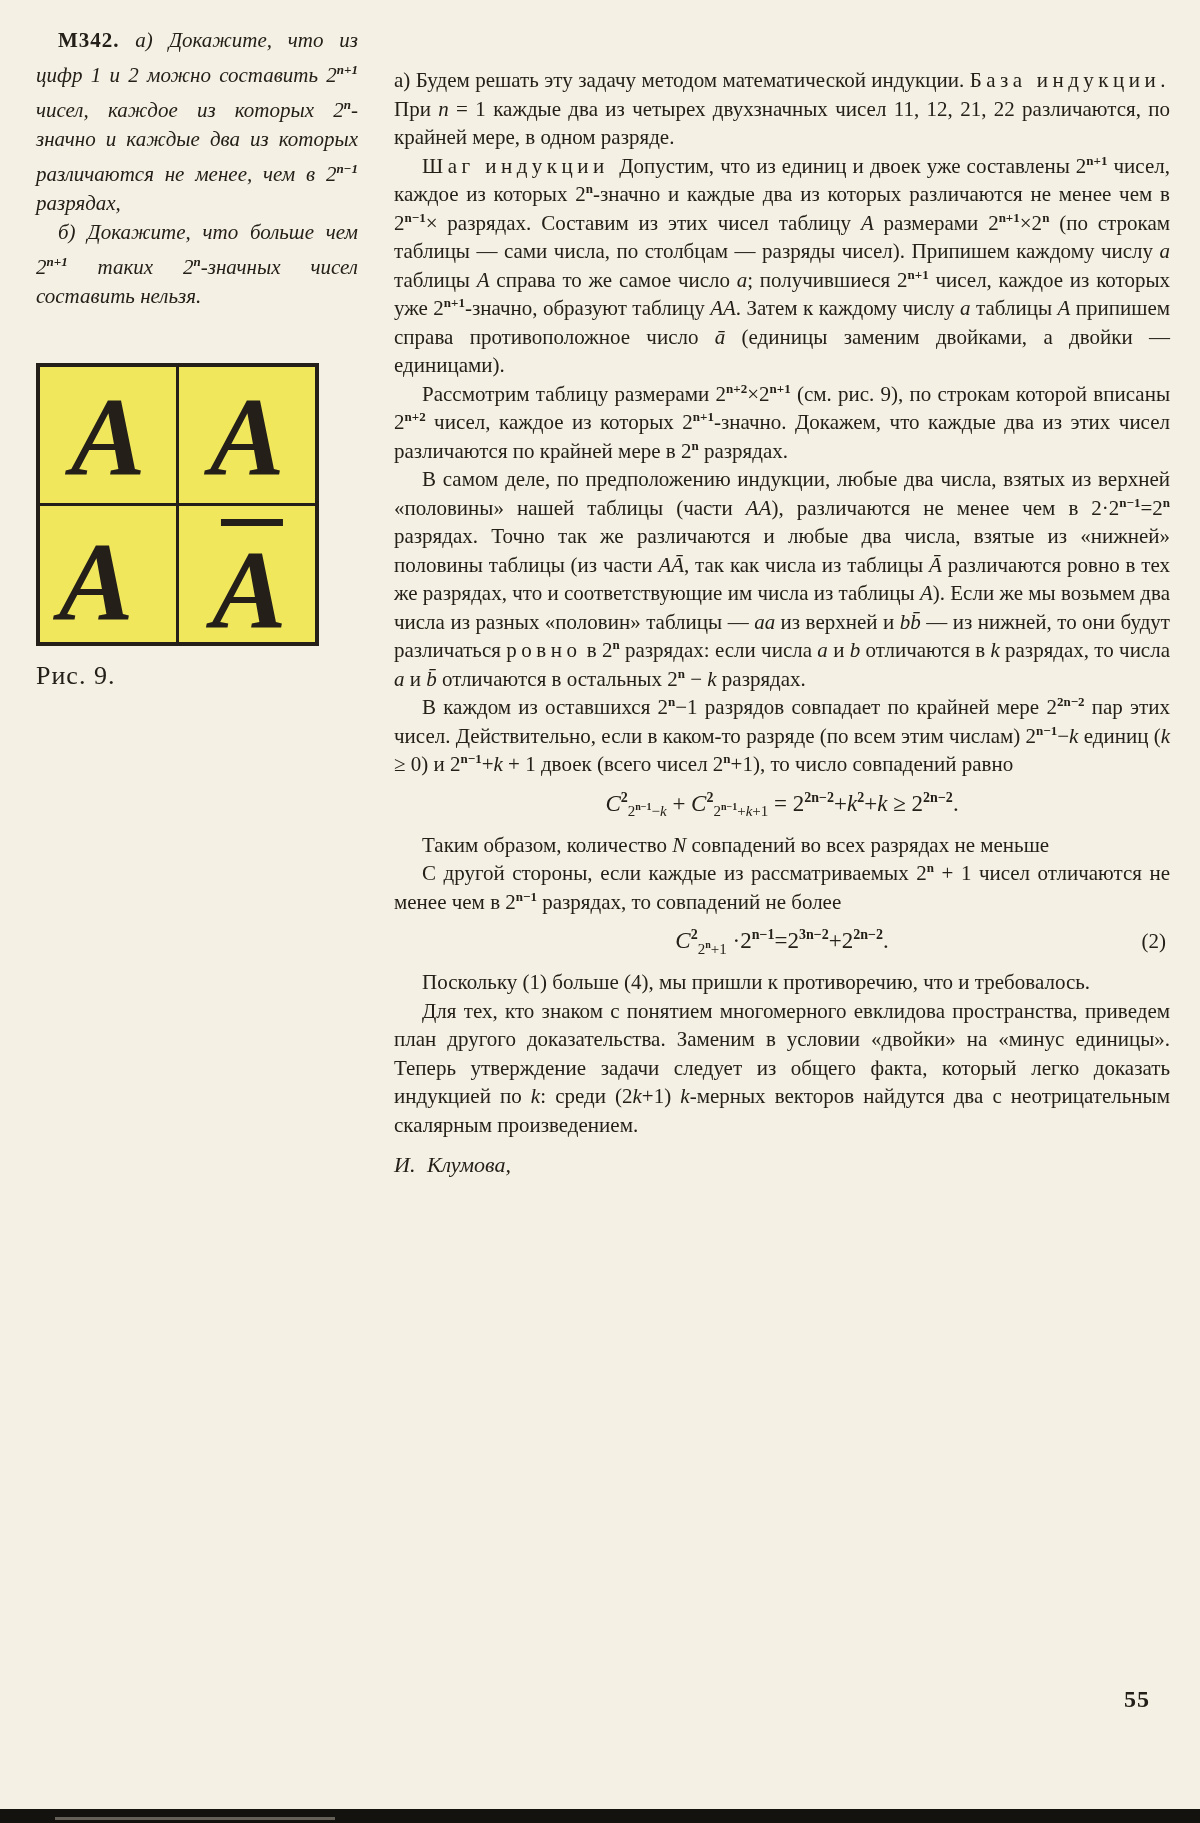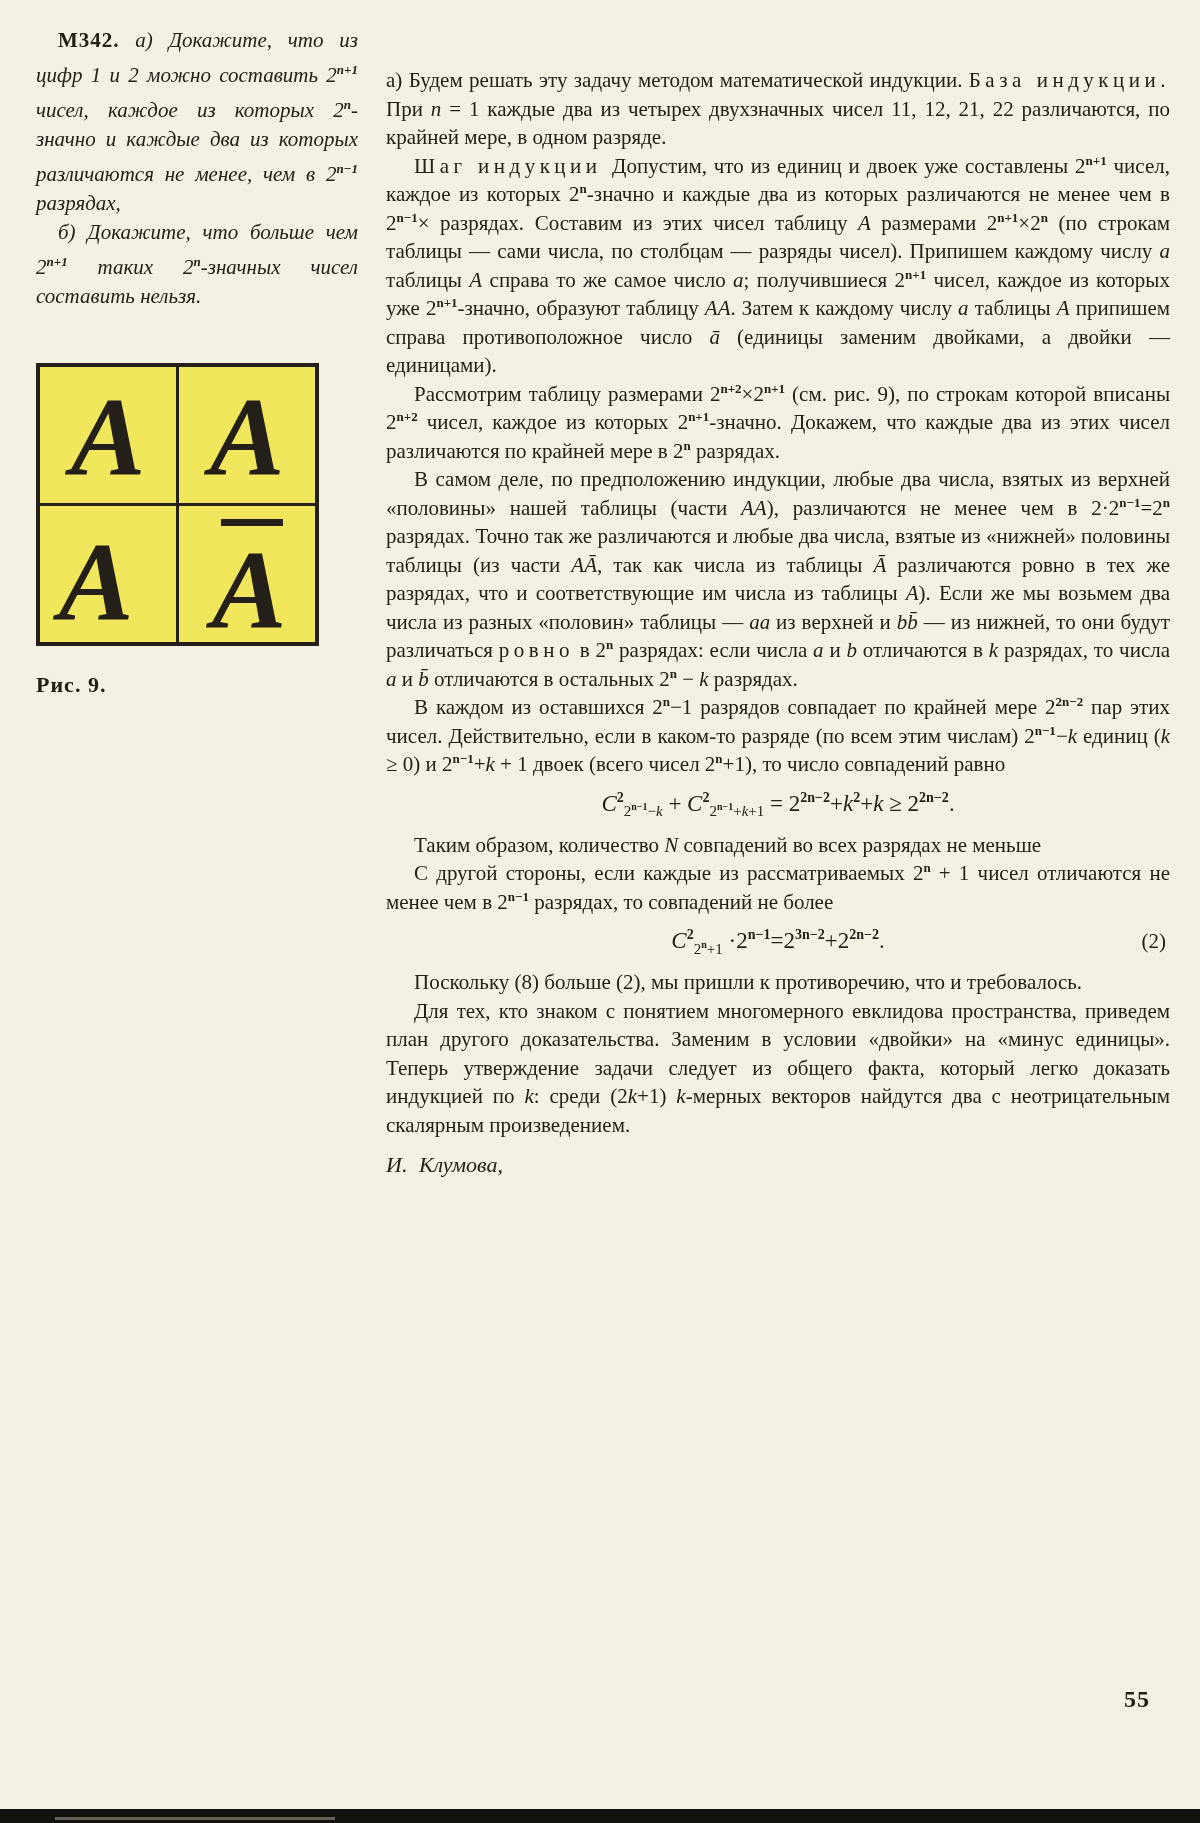--- a/index.html
+++ b/index.html
@@ -13,21 +13,21 @@
   .page{
     position:relative;
     width:1200px;height:1823px;
     background:var(--paper);
     color:var(--ink);
     font-family:"Liberation Serif","DejaVu Serif",serif;
     overflow:hidden;
   }
   .columns{
     display:flex;
-    gap:28px;
+    gap:36px;
     padding:26px 30px 0 36px;
   }
   .left-col{width:322px;flex:0 0 322px;}
   .right-col{flex:1;min-width:0;margin-top:40px;}
 
   
   .prob-para{
     margin:0;
     font-style:italic;
     font-size:21px;
@@ -65,23 +65,23 @@
   .cell2 .cell-letter{transform:translate(-12px,8px);}
   .cell3 .cell-letter{transform:translate(2px,16px);}
   .macron{
     position:absolute;
     top:13px;left:50%;
     width:62px;height:7px;
     background:var(--ink);
     transform:translateX(-42%);
   }
   .fig-caption{
-    margin-top:26px;
-    font-weight:bold;
-    font-size:22px;
+    margin-top:15px;
+    font-weight:normal;
+    font-size:26px;
     letter-spacing:1px;
   }
 
   
   .para{
     margin:0;
     font-size:21px;
     line-height:28.5px;
     text-align:justify;
     hyphens:auto;
@@ -173,21 +173,21 @@
       <div>
           <p class="para">а) Будем решать эту задачу методом математической индукции. <span class="sp">База индукции.</span> При <i>n</i> = 1 каждые два из четырех двухзначных чисел 11, 12, 21, 22 различаются, по крайней мере, в одном разряде.</p>
           <p class="para indent"><span class="sp">Шаг индукции</span> Допустим, что из единиц и двоек уже составлены 2<sup>n+1</sup> чисел, каждое из которых 2<sup>n</sup>-значно и каждые два из которых различаются не менее чем в 2<sup>n−1</sup>× разрядах. Составим из этих чисел таблицу <i>A</i> размерами 2<sup>n+1</sup>×2<sup>n</sup> (по строкам таблицы — сами числа, по столбцам — разряды чисел). Припишем каждому числу <i>a</i> таблицы <i>A</i> справа то же самое число <i>a</i>; получившиеся 2<sup>n+1</sup> чисел, каждое из которых уже 2<sup>n+1</sup>-значно, образуют таблицу <i>AA</i>. Затем к каждому числу <i>a</i> таблицы <i>A</i> припишем справа противоположное число <i>ā</i> (единицы заменим двойками, а двойки — единицами).</p>
           <p class="para indent">Рассмотрим таблицу размерами 2<sup>n+2</sup>×2<sup>n+1</sup> (см. рис. 9), по строкам которой вписаны 2<sup>n+2</sup> чисел, каждое из которых 2<sup>n+1</sup>-значно. Докажем, что каждые два из этих чисел различаются по крайней мере в 2<sup>n</sup> разрядах.</p>
           <p class="para indent">В самом деле, по предположению индукции, любые два числа, взятых из верхней «половины» нашей таблицы (части <i>AA</i>), различаются не менее чем в 2·2<sup>n−1</sup>=2<sup>n</sup> разрядах. Точно так же различаются и любые два числа, взятые из «нижней» половины таблицы (из части <i>AĀ</i>, так как числа из таблицы <i>Ā</i> различаются ровно в тех же разрядах, что и соответствующие им числа из таблицы <i>A</i>). Если же мы возьмем два числа из разных «половин» таблицы — <i>aa</i> из верхней и <i>bb̄</i> — из нижней, то они будут различаться <span class="sp">ровно</span> в 2<sup>n</sup> разрядах: если числа <i>a</i> и <i>b</i> отличаются в <i>k</i> разрядах, то числа <i>a</i> и <i>b̄</i> отличаются в остальных 2<sup>n</sup> − <i>k</i> разрядах.</p>
           <p class="para indent">В каждом из оставшихся 2<sup>n</sup>−1 разрядов совпадает по крайней мере 2<sup>2n−2</sup> пар этих чисел. Действительно, если в каком-то разряде (по всем этим числам) 2<sup>n−1</sup>−<i>k</i> единиц (<i>k</i> ≥ 0) и 2<sup>n−1</sup>+<i>k</i> + 1 двоек (всего чисел 2<sup>n</sup>+1), то число совпадений равно</p>
           <div class="formula-row"><span class="formula"><i>C</i><sup>2</sup><sub>2<sup>n−1</sup>−<i>k</i></sub> + <i>C</i><sup>2</sup><sub>2<sup>n−1</sup>+<i>k</i>+1</sub> = 2<sup>2n−2</sup>+<i>k</i><sup>2</sup>+<i>k</i> ≥ 2<sup>2n−2</sup>.</span></div>
           <p class="para indent">Таким образом, количество <i>N</i> совпадений во всех разрядах не меньше</p>
           <p class="para indent">С другой стороны, если каждые из рассматриваемых 2<sup>n</sup> + 1 чисел отличаются не менее чем в 2<sup>n−1</sup> разрядах, то совпадений не более</p>
           <div class="formula-row"><span class="formula"><i>C</i><sup>2</sup><sub>2<sup>n</sup>+1</sub> ·2<sup>n−1</sup>=2<sup>3n−2</sup>+2<sup>2n−2</sup>.</span><span class="formula-num">(2)</span></div>
-          <p class="para indent">Поскольку (8) больше (2), мы пришли к противоречию, что и требовалось.</p>
+          <p class="para indent">Поскольку (1) больше (4), мы пришли к противоречию, что и требовалось.</p>
           <p class="para indent">Для тех, кто знаком с понятием многомерного евклидова пространства, приведем план другого доказательства. Заменим в условии «двойки» на «минус единицы». Теперь утверждение задачи следует из общего факта, который легко доказать индукцией по <i>k</i>: среди (2<i>k</i>+1) <i>k</i>-мерных векторов найдутся два с неотрицательным скалярным произведением.</p>
         </div>
       <div class="authors">
         <div>И.  Клумова,</div>
       </div>
     </main>
 
   </div>
 
   <div class="page-number">55</div>

